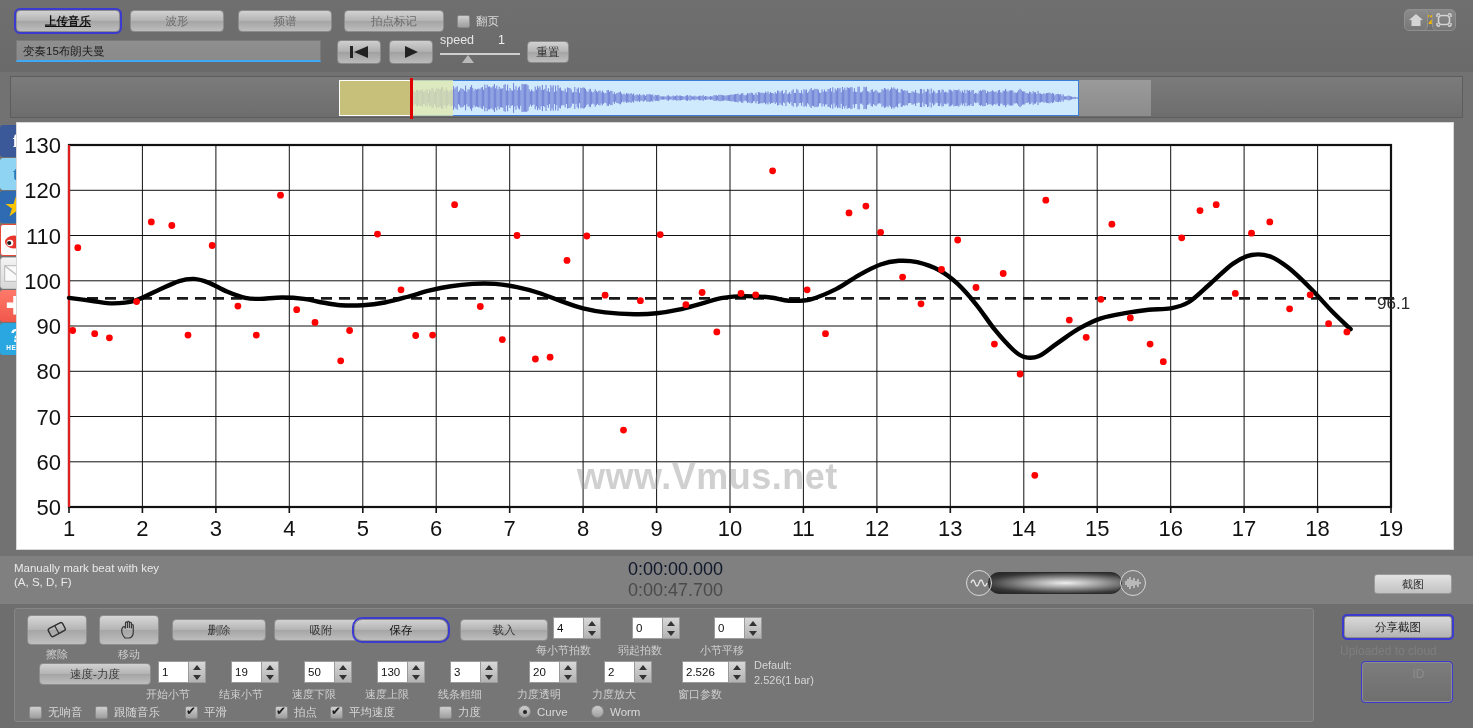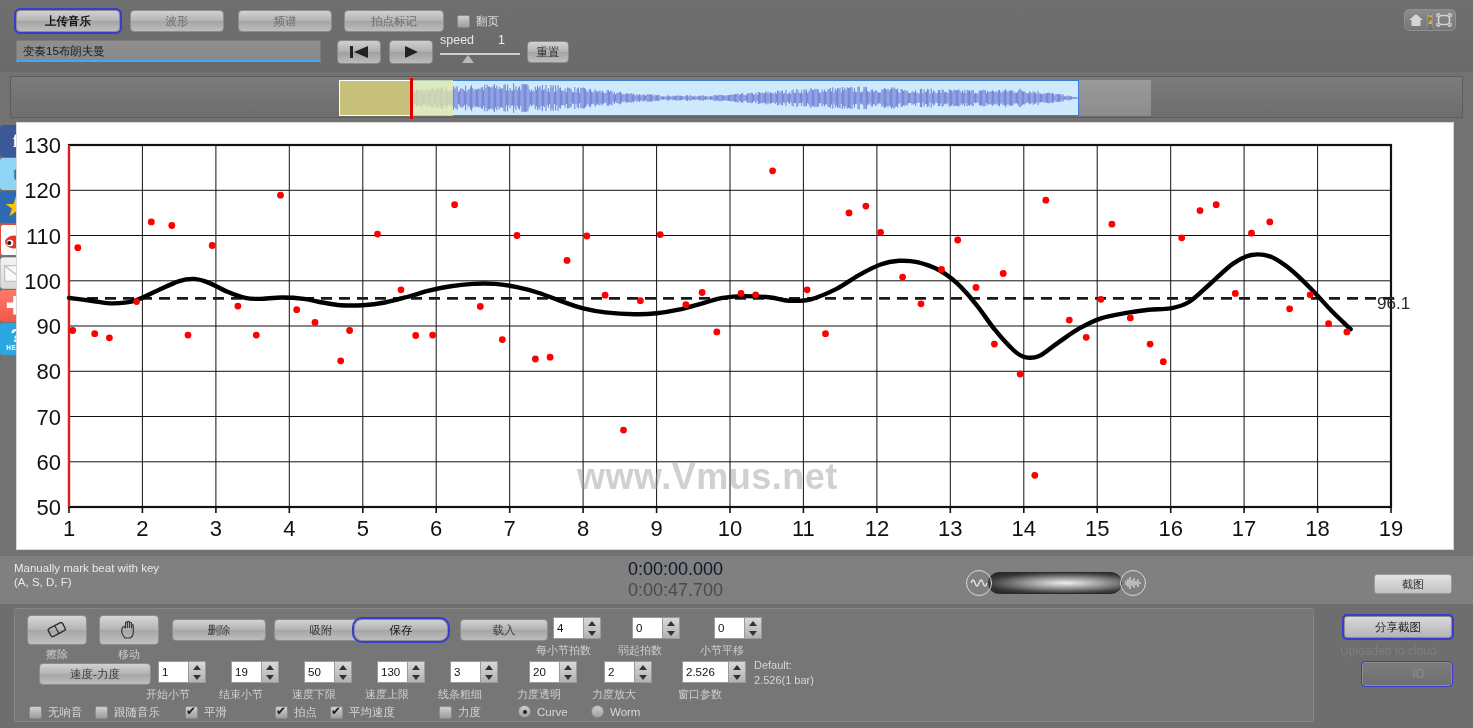--- a/index.html
+++ b/index.html
@@ -16,21 +16,21 @@
     position: absolute; left: 0; top: 0; width: 1473px; height: 72px;
     background: linear-gradient(180deg,#6f6f6f 0%,#6a6a6a 100%);
   }
   .tb-btn {
     position: absolute; height: 22px;
     background: linear-gradient(180deg,#d2d2d2 0%,#b4b4b4 48%,#a5a5a5 52%,#bdbdbd 100%);
     border: 1px solid #8d8d8d; border-radius: 4px;
     font-size: 11.5px; color: #2b2b2b; text-align: center; line-height: 20px;
     cursor: pointer; white-space: nowrap;
   }
-  .tb-btn.sel { outline: 2px solid #3b3bd0; outline-offset: 0px; color:#111; font-weight:bold;}
+  .tb-btn.sel { outline: 2px solid #3b3bd0; outline-offset: 0px; color:#111; font-weight:bold;text-decoration:underline;}
   .tb-btn.dim { color:#6b6b6b; }
 
   #btn-upload { left: 16px; top: 10px; width: 104px; }
   #btn-wave   { left: 130px; top: 10px; width: 94px; }
   #btn-spec   { left: 238px; top: 10px; width: 94px; }
   #btn-beat   { left: 344px; top: 10px; width: 100px; }
 
   .chk-wrap { position: absolute; display: flex; align-items: center; gap: 6px; }
   .chk {
     width: 13px; height: 13px; border: 1px solid #8a8a8a; border-radius: 2px;
@@ -200,21 +200,21 @@
 
   .share-box { position:absolute; left:1326px; top:6px; width:140px; height:84px; }
   #btn-share {
     position:absolute; left:18px; top:6px; width:108px; height:22px;
     background: linear-gradient(180deg,#d9d9d9,#b4b4b4); border:1px solid #8d8d8d;
     outline:2px solid #3b3bd0; border-radius:3px;
     font-size:11.5px; color:#222; text-align:center; line-height:20px; cursor:pointer;
   }
   #share-status { position:absolute; left:14px; top:34px; font-size:12px; color:#7e7e7e; white-space:nowrap; }
   #share-id {
-    position:absolute; left:36px; top:52px; width:90px; height:24px;
+    position:absolute; left:36px; top:52px; width:90px; height:40px;
     background: linear-gradient(180deg,#7c7c7c,#6f6f6f); border:1px solid #8d8d8d;
     outline:1.5px solid #3b3bd0; border-radius:3px;
     font-size:12px; color:#8d8d8d; text-align:center; line-height:22px;padding-left:23px;
   }
 </style>
 </head>
 <body>
 
 <div id="app">
 

